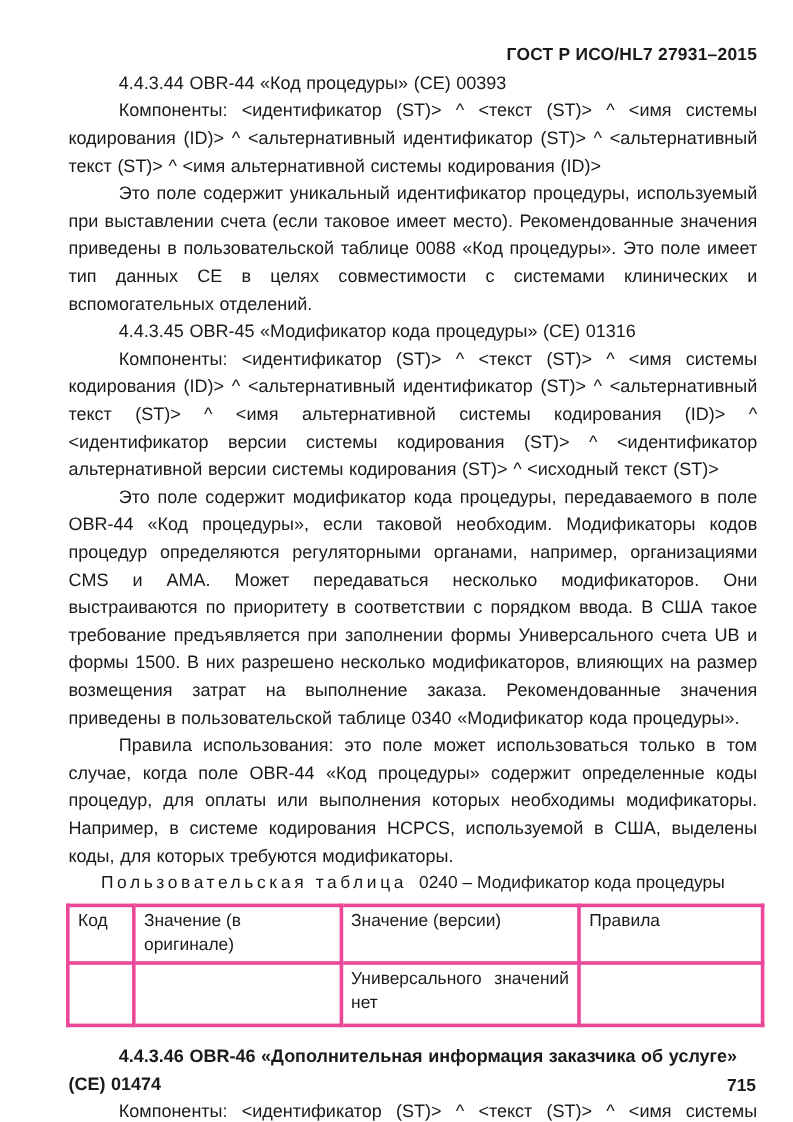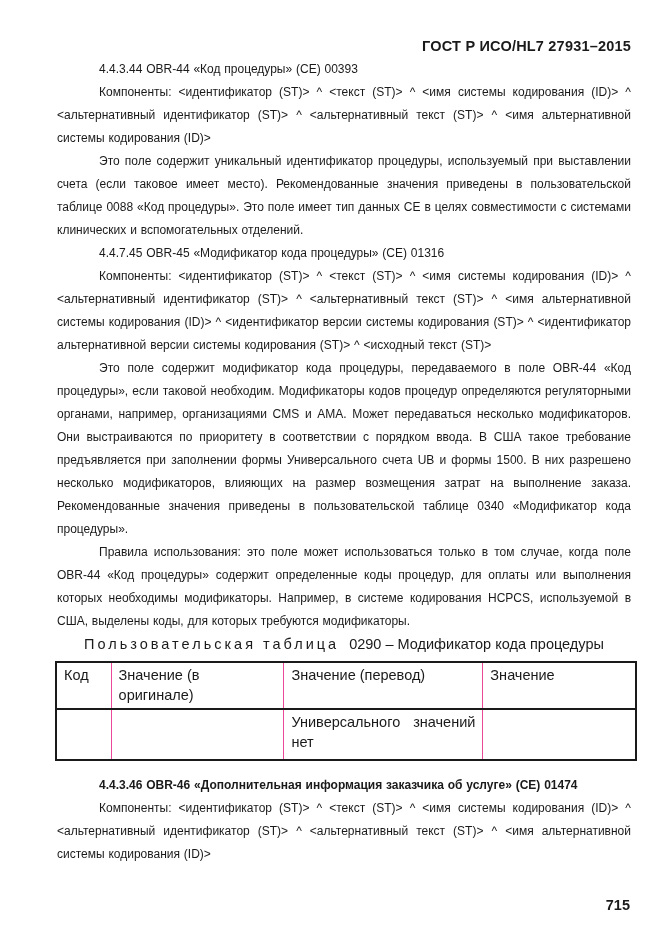--- a/index.html
+++ b/index.html
@@ -24,21 +24,21 @@
   }
   .doc-header {
     text-align: right;
     font-weight: bold;
     font-size: 14.5px;
     line-height: 23px;
     letter-spacing: 0.2px;
   }
   .body-text p {
     margin: 0;
-    font-size: 12px;
+    font-size: 15px;
     line-height: 23px;
     text-align: justify;
     text-indent: 42px;
     word-spacing: 0.5px;
   }
   .body-text p.section-heading {
     text-align: left;
   }
   .table-caption {
     margin: 0 0 5px 0;
@@ -52,21 +52,21 @@
     margin-right: 10px;
   }
   table.user-table {
     width: 582px;
     margin-left: -2px;
     border-collapse: collapse;
     table-layout: fixed;
     font-size: 14.5px;
   }
   table.user-table, table.user-table th, table.user-table td {
-    border: 1px solid #ec4899;
+    border: 3px solid #ec4899;
   }
   table.user-table {
     border: 2px solid #1a1a1a;
   }
   table.user-table thead tr {
     border-bottom: 2px solid #1a1a1a;
   }
   table.user-table th {
     font-weight: normal;
     text-align: left;
@@ -105,45 +105,45 @@
   <div class="doc-header">ГОСТ Р ИСО/HL7 27931–2015</div>
 
   <div class="body-text">
 
     <p class="section-heading">4.4.3.44 OBR-44 «Код процедуры» (CE) 00393</p>
 
     <p>Компоненты: &lt;идентификатор (ST)&gt; ^ &lt;текст (ST)&gt; ^ &lt;имя системы кодирования (ID)&gt; ^ &lt;альтернативный идентификатор (ST)&gt; ^ &lt;альтернативный текст (ST)&gt; ^ &lt;имя альтернативной системы кодирования (ID)&gt;</p>
 
     <p>Это поле содержит уникальный идентификатор процедуры, используемый при выставлении счета (если таковое имеет место). Рекомендованные значения приведены в пользовательской таблице 0088 «Код процедуры». Это поле имеет тип данных CE в целях совместимости с системами клинических и вспомогательных отделений.</p>
 
-    <p class="section-heading">4.4.7.45 OBR-45 «Модификатор кода процедуры» (CE) 01316</p>
+    <p class="section-heading">4.4.3.45 OBR-45 «Модификатор кода процедуры» (CE) 01316</p>
 
     <p>Компоненты: &lt;идентификатор (ST)&gt; ^ &lt;текст (ST)&gt; ^ &lt;имя системы кодирования (ID)&gt; ^ &lt;альтернативный идентификатор (ST)&gt; ^ &lt;альтернативный текст (ST)&gt; ^ &lt;имя альтернативной системы кодирования (ID)&gt; ^ &lt;идентификатор версии системы кодирования (ST)&gt; ^ &lt;идентификатор альтернативной версии системы кодирования (ST)&gt; ^ &lt;исходный текст (ST)&gt;</p>
 
     <p>Это поле содержит модификатор кода процедуры, передаваемого в поле OBR-44 «Код процедуры», если таковой необходим. Модификаторы кодов процедур определяются регуляторными органами, например, организациями CMS и AMA. Может передаваться несколько модификаторов. Они выстраиваются по приоритету в соответствии с порядком ввода. В США такое требование предъявляется при заполнении формы Универсального счета UB и формы 1500. В них разрешено несколько модификаторов, влияющих на размер возмещения затрат на выполнение заказа. Рекомендованные значения приведены в пользовательской таблице 0340 «Модификатор кода процедуры».</p>
 
     <p>Правила использования: это поле может использоваться только в том случае, когда поле OBR-44 «Код процедуры» содержит определенные коды процедур, для оплаты или выполнения которых необходимы модификаторы. Например, в системе кодирования HCPCS, используемой в США, выделены коды, для которых требуются модификаторы.</p>
 
     <div class="table-caption">
-      <span class="spaced">Пользовательская таблица</span><span>0290 – Модификатор кода процедуры</span>
+      <span class="spaced">Пользовательская таблица</span><span>0240 – Модификатор кода процедуры</span>
     </div>
 
     <table class="user-table">
       <colgroup>
         <col style="width: 9.5%">
         <col style="width: 29.8%">
         <col style="width: 34.3%">
         <col style="width: 26.4%">
       </colgroup>
       <thead>
         <tr>
           <th>Код</th>
           <th>Значение (в оригинале)</th>
-          <th>Значение (перевод)</th>
-          <th>Значение</th>
+          <th>Значение (версии)</th>
+          <th>Правила</th>
         </tr>
       </thead>
       <tbody>
         <tr>
           <td></td>
           <td></td>
           <td class="justify-cell">Универсального значений нет</td>
           <td></td>
         </tr>
       </tbody>

